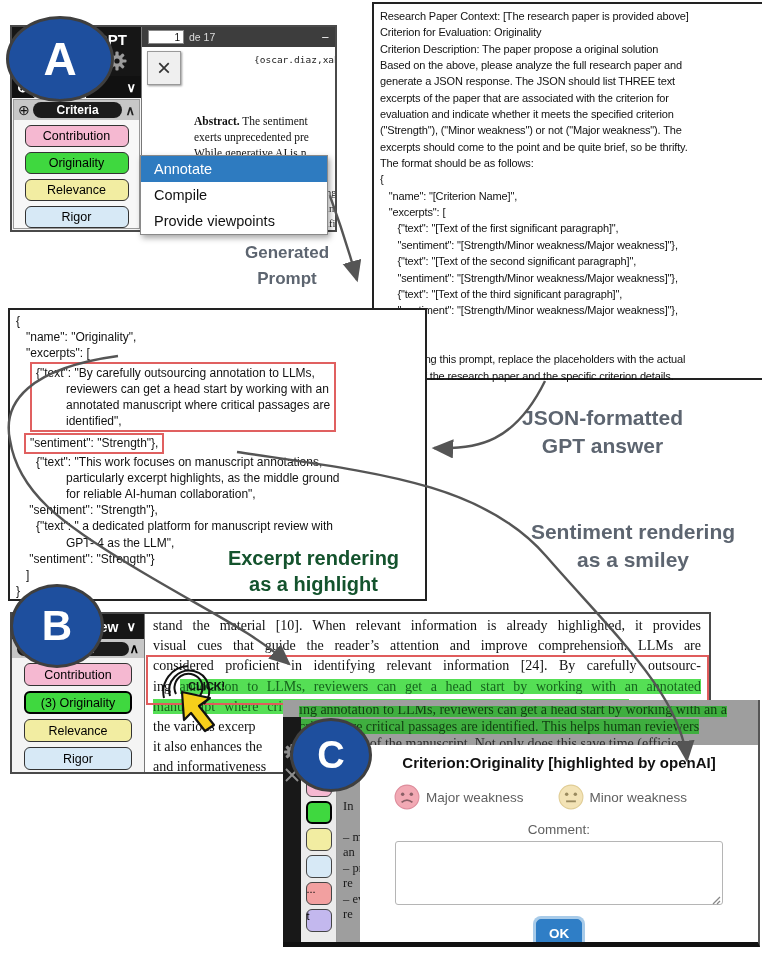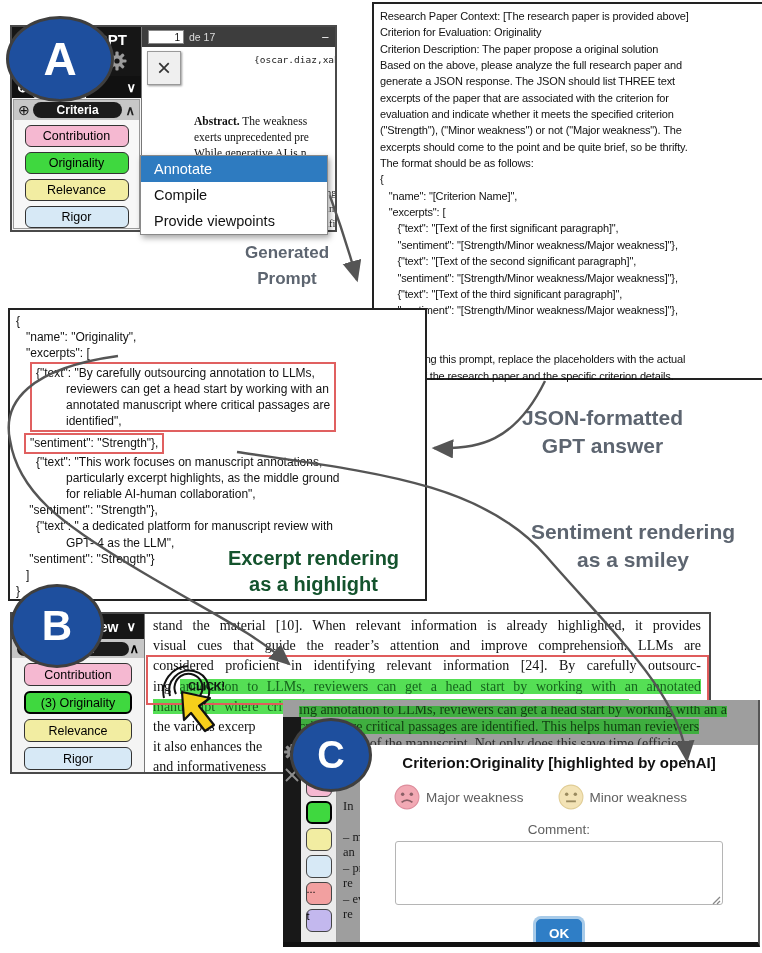--- a/index.html
+++ b/index.html
@@ -175,21 +175,21 @@
       </div>
     </div>
     <div class="a-pdf">
       <div class="pdf-bar">
         <input class="pdf-page" value="1" style="">
         <span class="pdf-of">de 17</span>
         <span class="pdf-min">−</span>
       </div>
       <div class="pdf-close">×</div>
       <div class="pdf-mono">{oscar.diaz,xabie</div>
-      <div class="pdf-abs"><b>Abstract.</b><span> The weakness</span><br><span class="pre">exerts unprecedented pre
+      <div class="pdf-abs"><b>Abstract.</b><span> The sentiment</span><br><span class="pre">exerts unprecedented pre
 While generative AI is n
 it can assist in identifyin
 annotation. This collabo</span></div>
       <div class="pdf-frag preline">ng
 in
 ifi
 ut
 ch</div>
     </div>
   </div>

